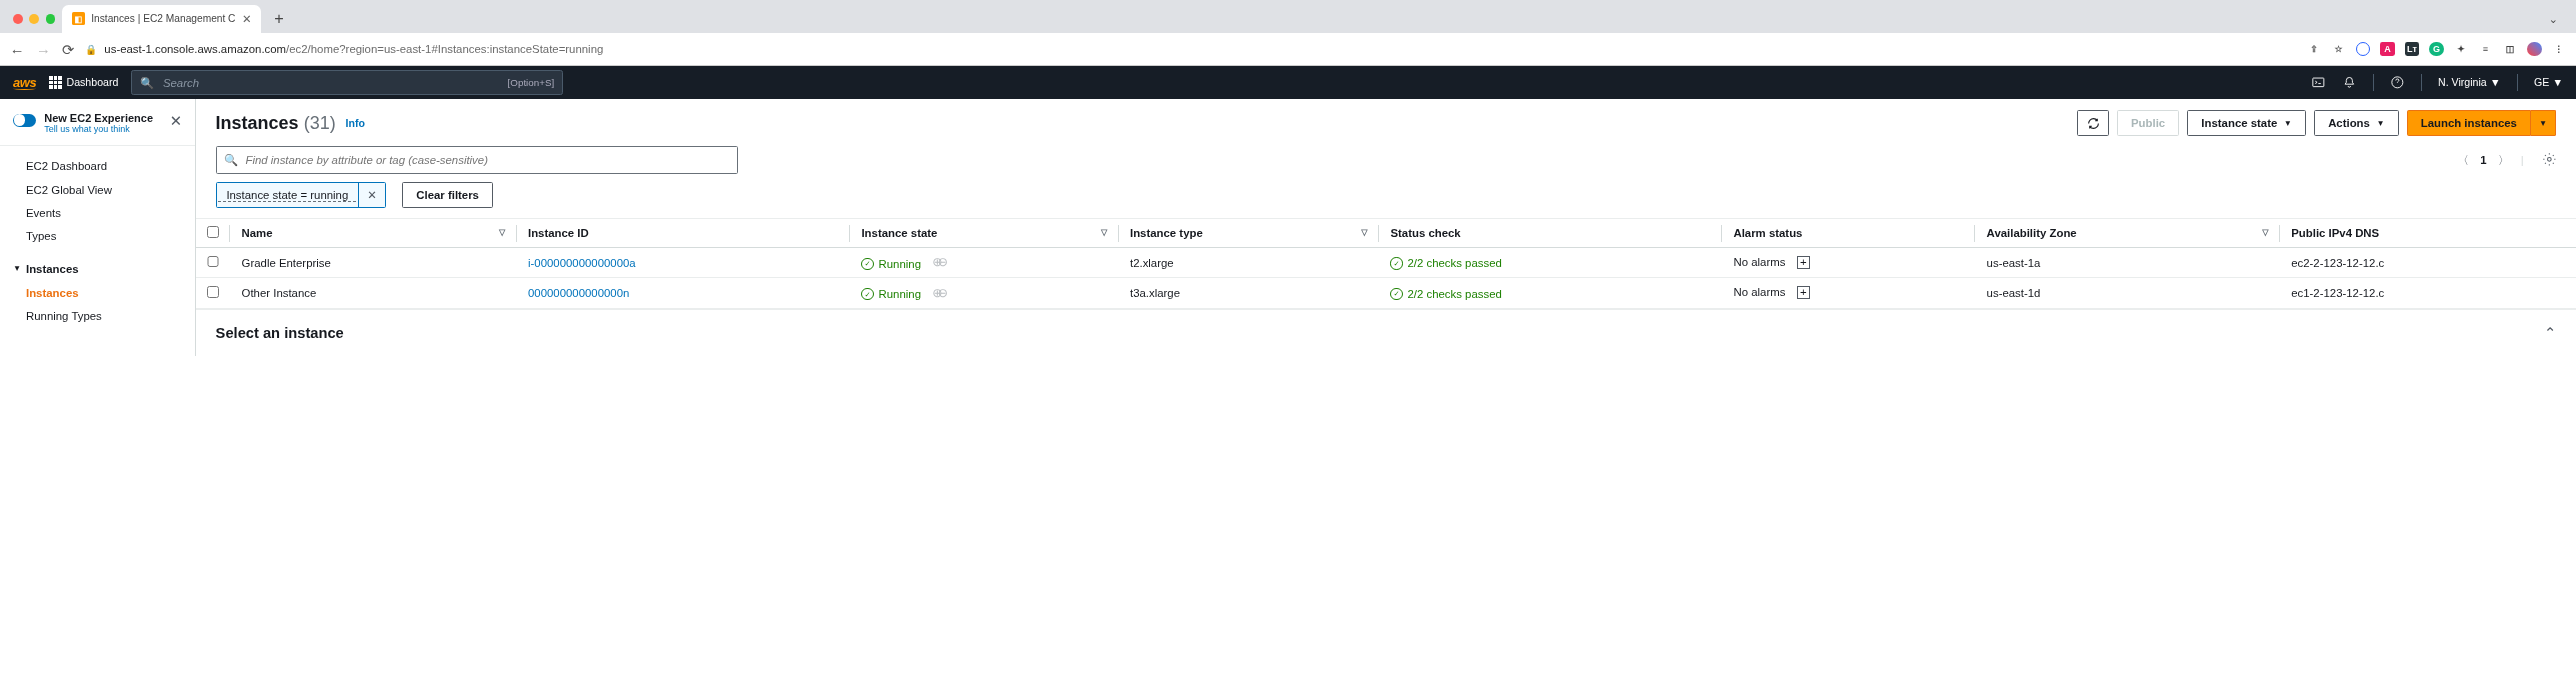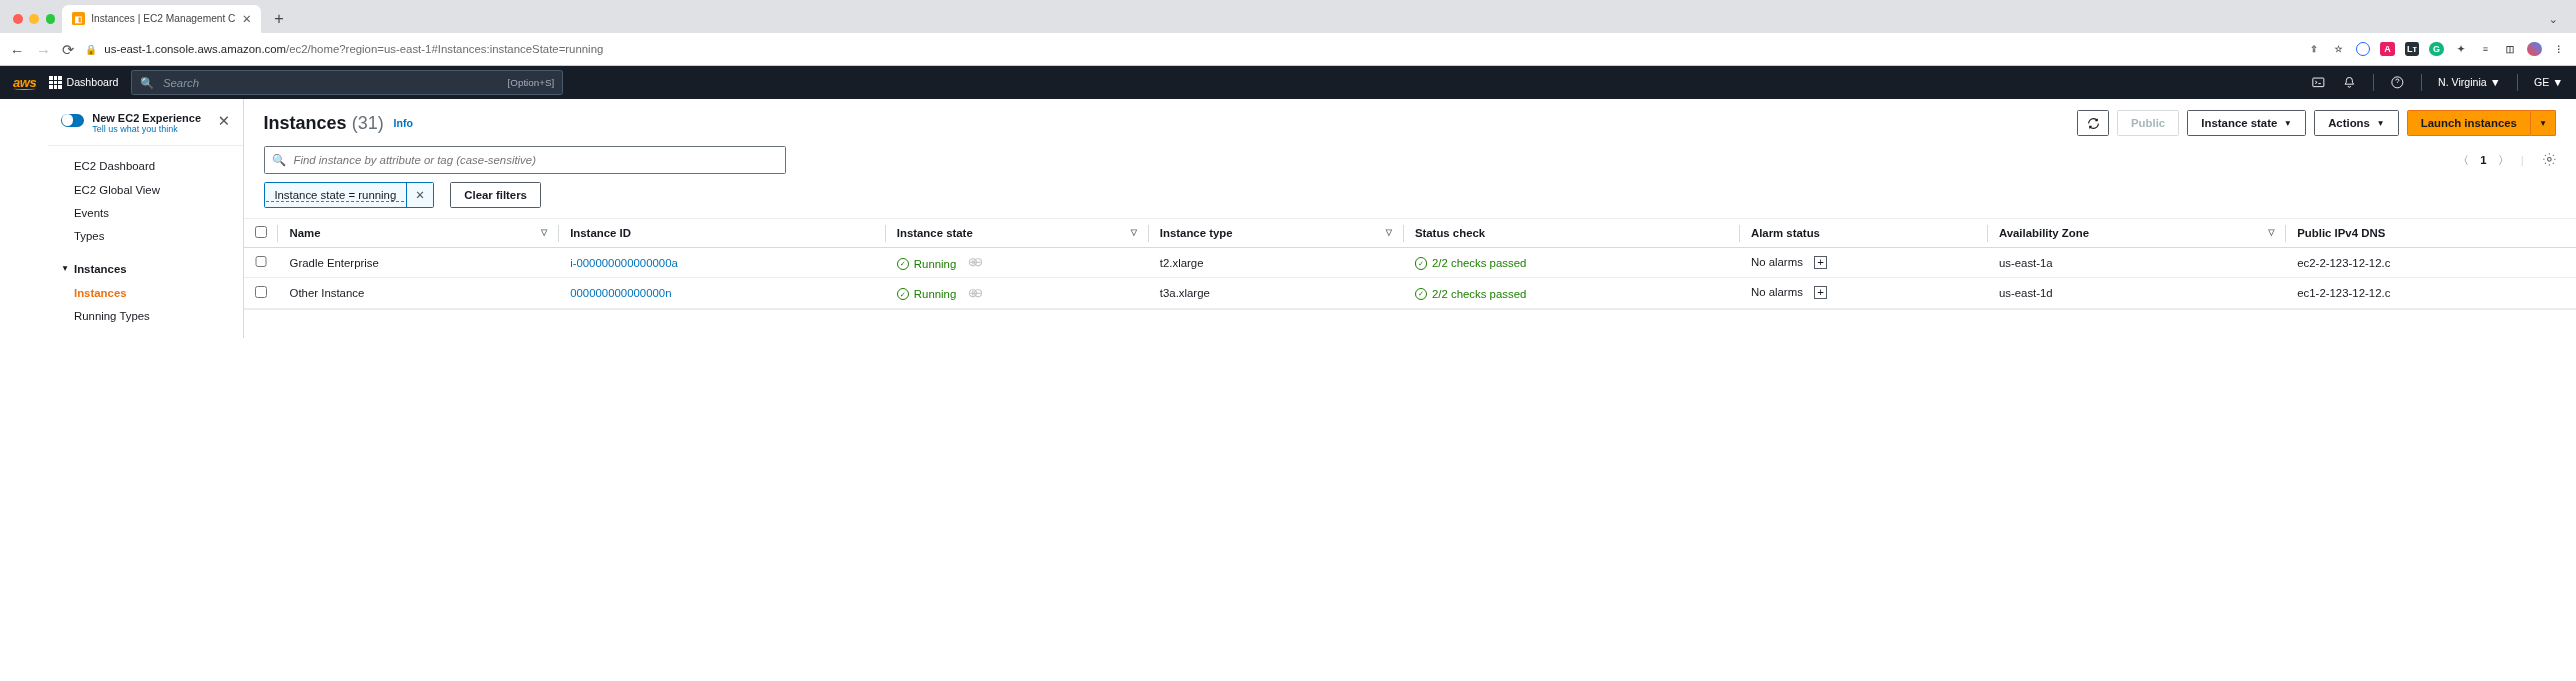--- a/index.html
+++ b/index.html
@@ -38,21 +38,21 @@
   .aws-search { flex:0 0 432px; display:flex; align-items:center; background:#2a3440; border:0.8px solid #4a5a6a; border-radius:2.4px; height:24.5px; padding:0 8.2px; gap:8.2px; }
   .aws-search input { flex:1; background:transparent; border:none; outline:none; color:#fff; font-style:italic; font-size:11.4px; }
   .aws-search input::placeholder { color:#8a96a3; }
   .kbd-hint { color:#aab; font-size:9.8px; }
   .aws-nav-right { margin-left:auto; display:flex; align-items:center; gap:16.3px; }
   .nav-icon { width:14.7px; height:14.7px; stroke:#fff; fill:none; cursor:pointer; }
   .region-sel, .acct-sel { color:#fff; font-size:10.6px; cursor:pointer; display:flex; align-items:center; gap:3.3px; }
   .nav-divider { width:0.8px; height:16.3px; background:#4a5a6a; }
 
   
-  .layout { display:flex; height:calc(100% - 98px);margin-left:48px; }
+  .layout { display:flex; height:calc(100% - 98px); }
   .sidebar { width:196px; border-right:0.8px solid #d5dbdb; padding:9.8px 0; }
   .new-exp { display:flex; align-items:flex-start; padding:3.3px 13px 11.4px; gap:8.2px; border-bottom:0.8px solid #eaeded; }
   .toggle { width:23px; height:13px; background:#0073bb; border-radius:6.5px; position:relative; flex-shrink:0; margin-top:1.6px; }
   .toggle::after { content:''; position:absolute; left:0.8px; top:0.8px; width:11.4px; height:11.4px; background:#fff; border-radius:50%; }
   .new-exp-text { flex:1; }
   .new-exp-title { font-size:11px; font-weight:600; color:#16191f; }
   .new-exp-sub { font-size:9px; color:#0073bb; cursor:pointer; }
   .new-exp-close { color:#545b64; cursor:pointer; font-size:14.7px; }
   .side-group { padding:8.2px 0; }
   .side-item { padding:5.7px 16.3px 5.7px 26px; font-size:11.4px; color:#16191f; cursor:pointer; }
@@ -355,16 +355,20 @@
               <span>No alarms</span>
               <span class="plus-sq">+</span>
             </td>
             <td>us-east-1d</td>
             <td>ec1-2-123-12-12.c</td>
           </tr>
         </tbody>
       </table>
     </div>
 
+    <div class="detail-panel">
+      <span class="detail-title">Select an instance</span>
+      <span class="detail-chev">⌃</span>
+    </div>
 
   </div>
 </div>
 
 
 </body></html>

